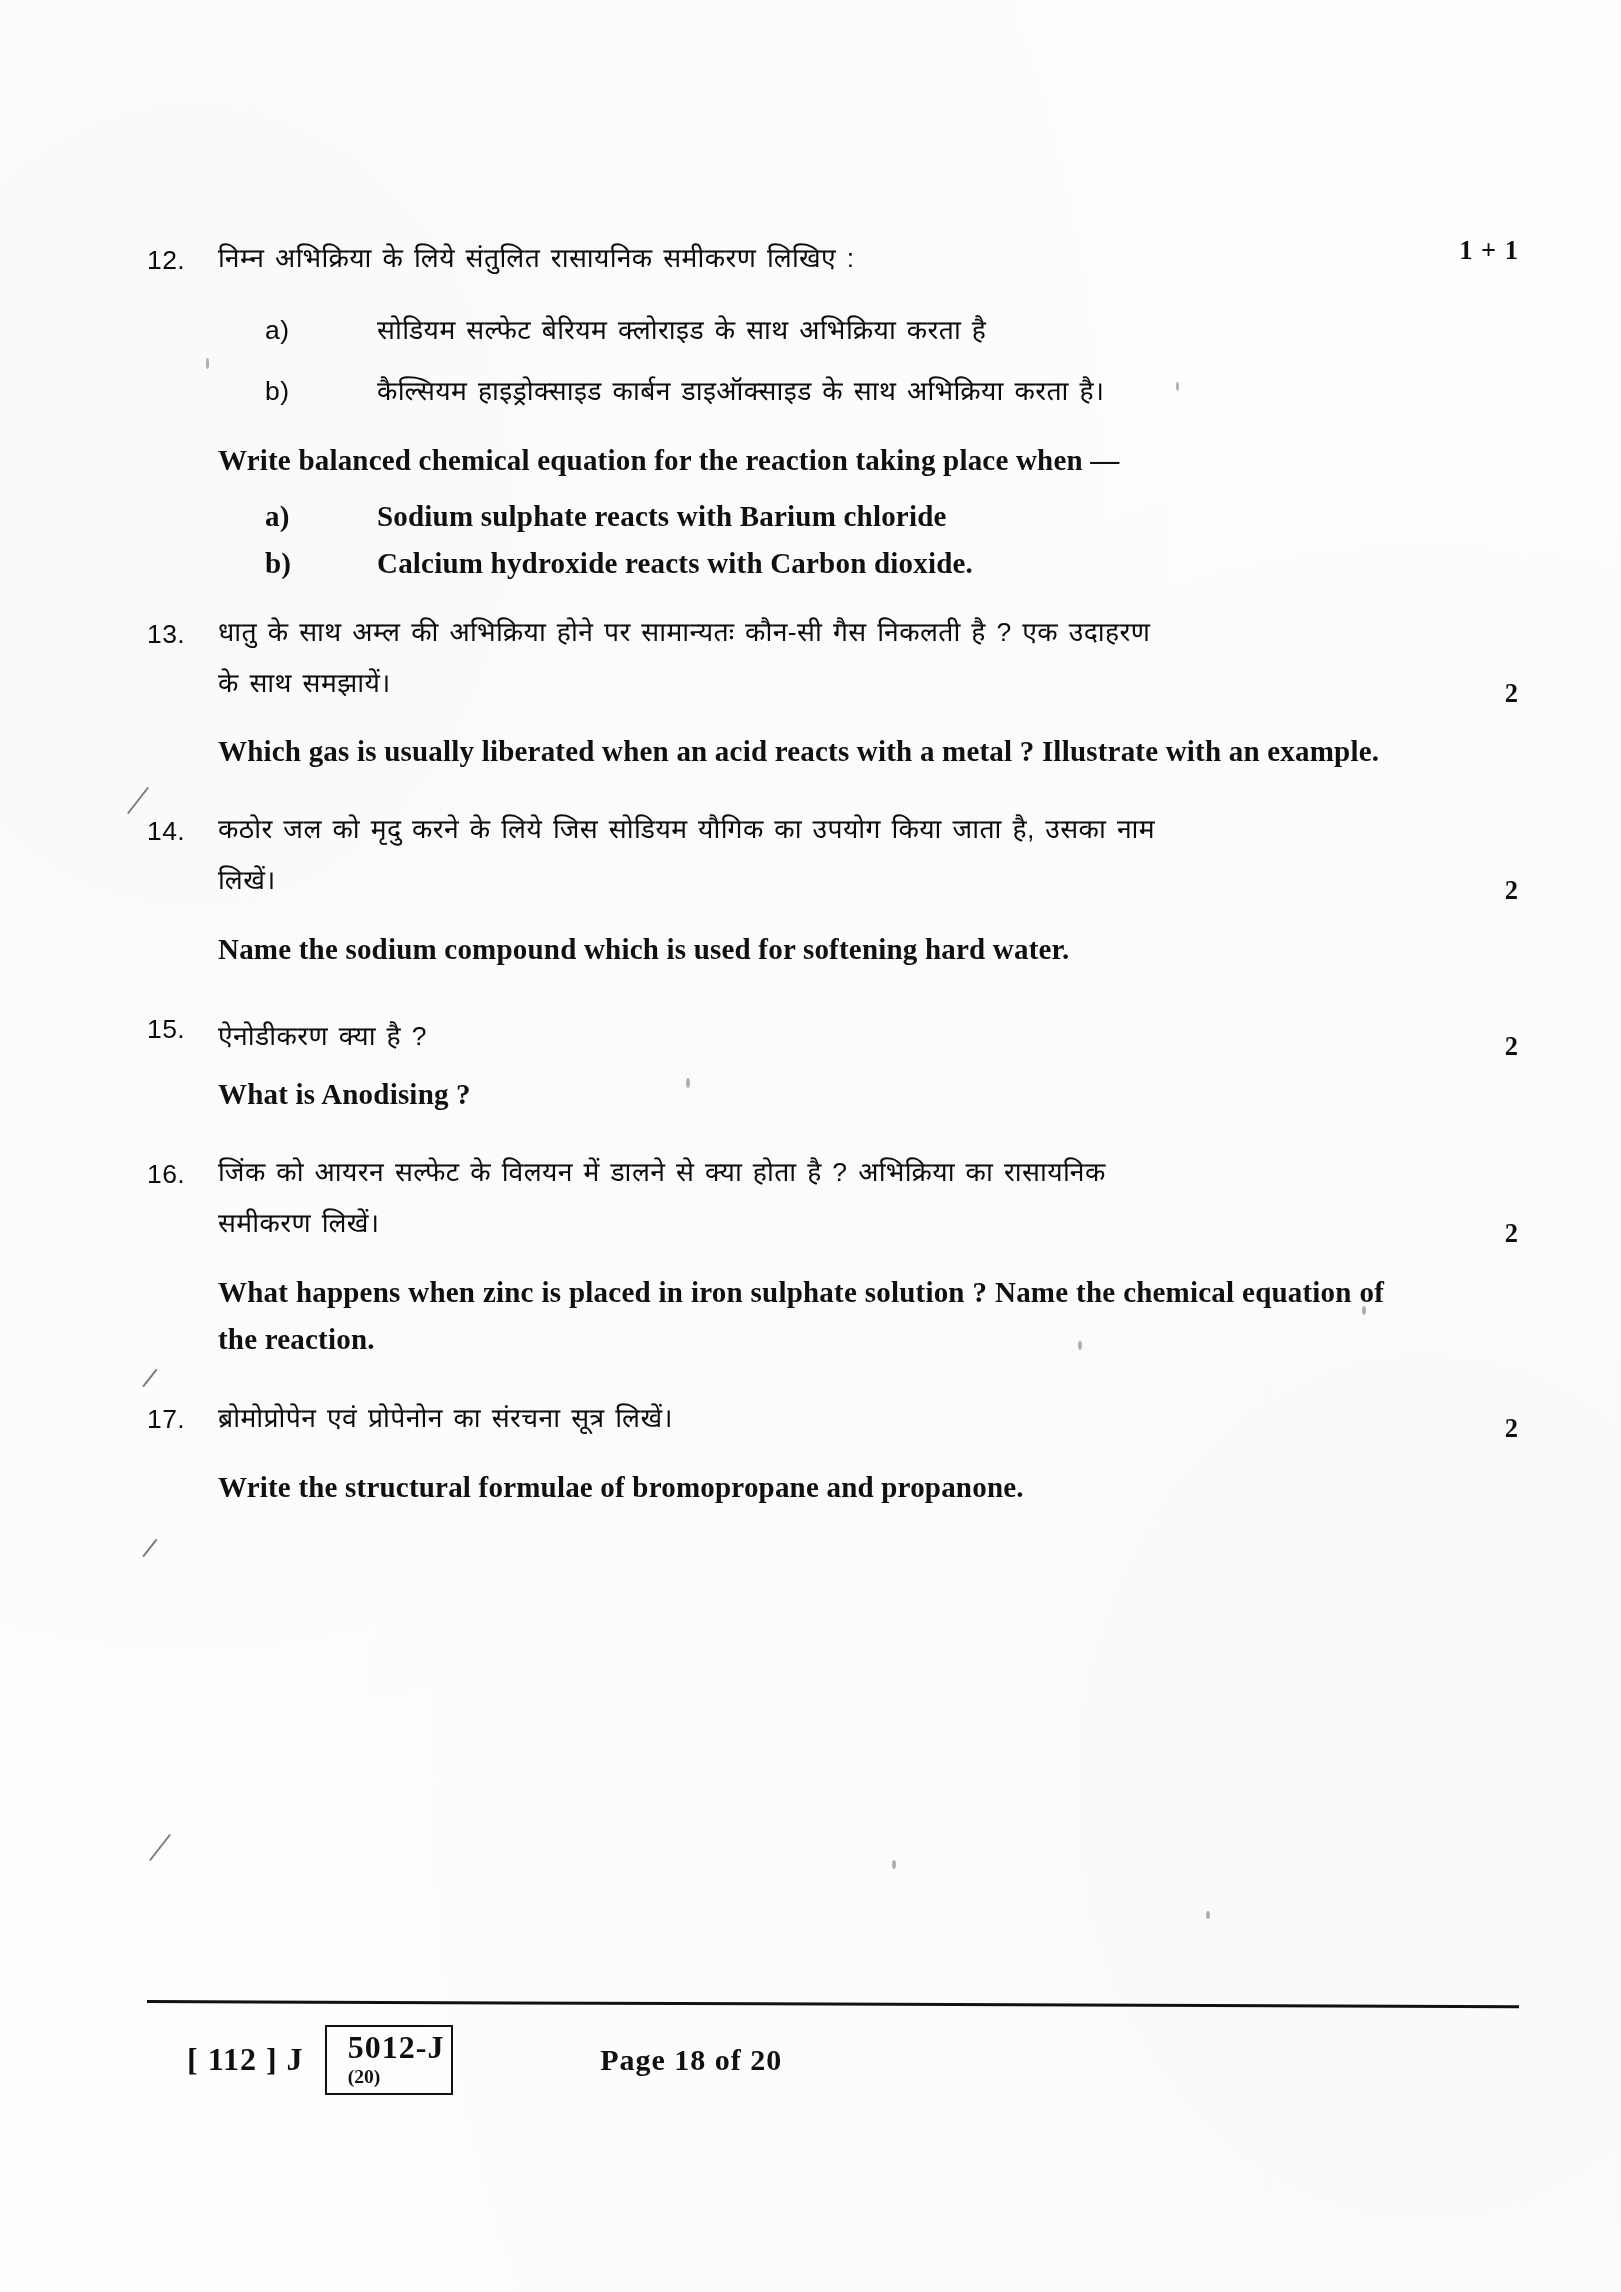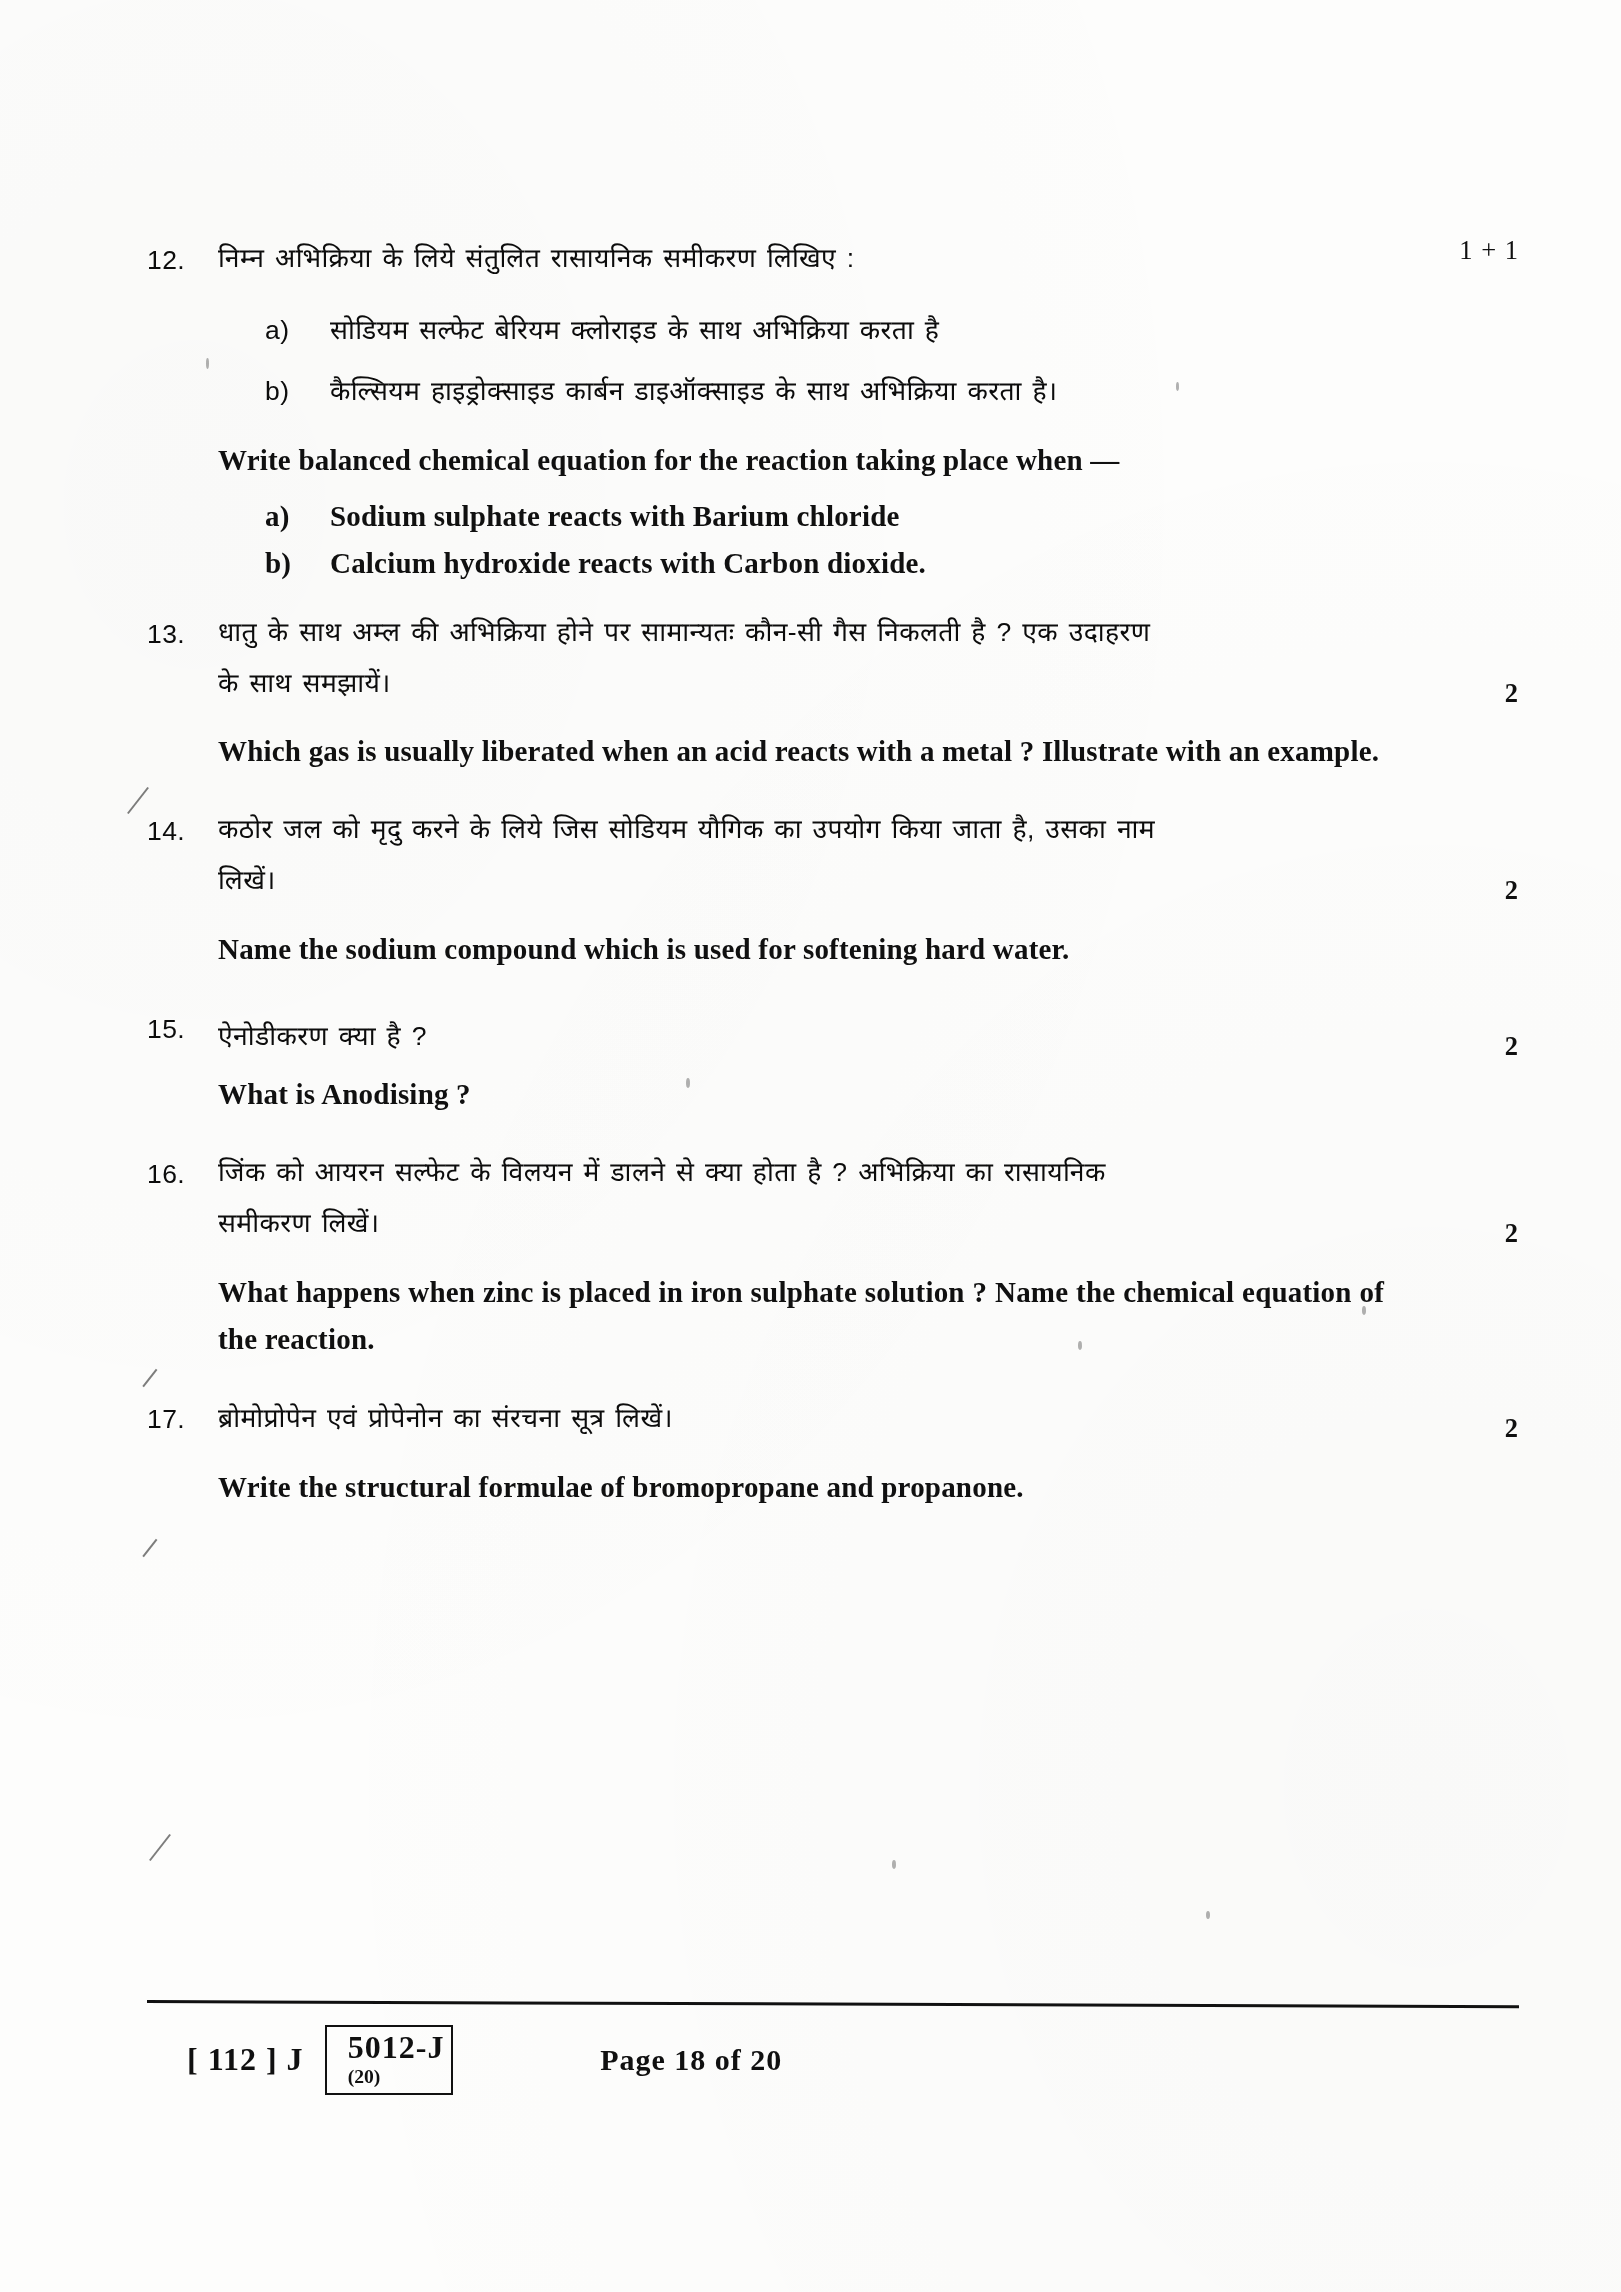--- a/index.html
+++ b/index.html
@@ -50,21 +50,21 @@
   }
   .qbody {
     flex: 1 1 auto;
     min-width: 0;
   }
   .marks {
     width: 106px;
     flex: 0 0 106px;
     text-align: right;
     font-size: 26.5px;
-    font-weight: normal;
+    font-weight: bold;
     padding-top: 2px;
     letter-spacing: 1px;
   }
 
   
   .hi {
     font-family: "Liberation Sans", "DejaVu Sans", sans-serif;
     font-size: 26.5px;
     line-height: 1.92;
     letter-spacing: 0.4px;
@@ -84,21 +84,21 @@
 
   
   .subrow {
     display: flex;
     align-items: flex-start;
   }
   .sublabel {
     width: 65px;
     flex: 0 0 65px;
   }
-  .subtext { flex: 1 1 auto; }
+  .subtext { flex: 1 1 auto; margin-left: 47px; }
   .sub-ind { padding-left: 47px; }
 
   .sp-xs { height: 9.8px; }
   .sp-s  { height: 19.6px; }
   .sp-m  { height: 29px; }
 
   
   .markline {
     display: flex;
     align-items: flex-end;

